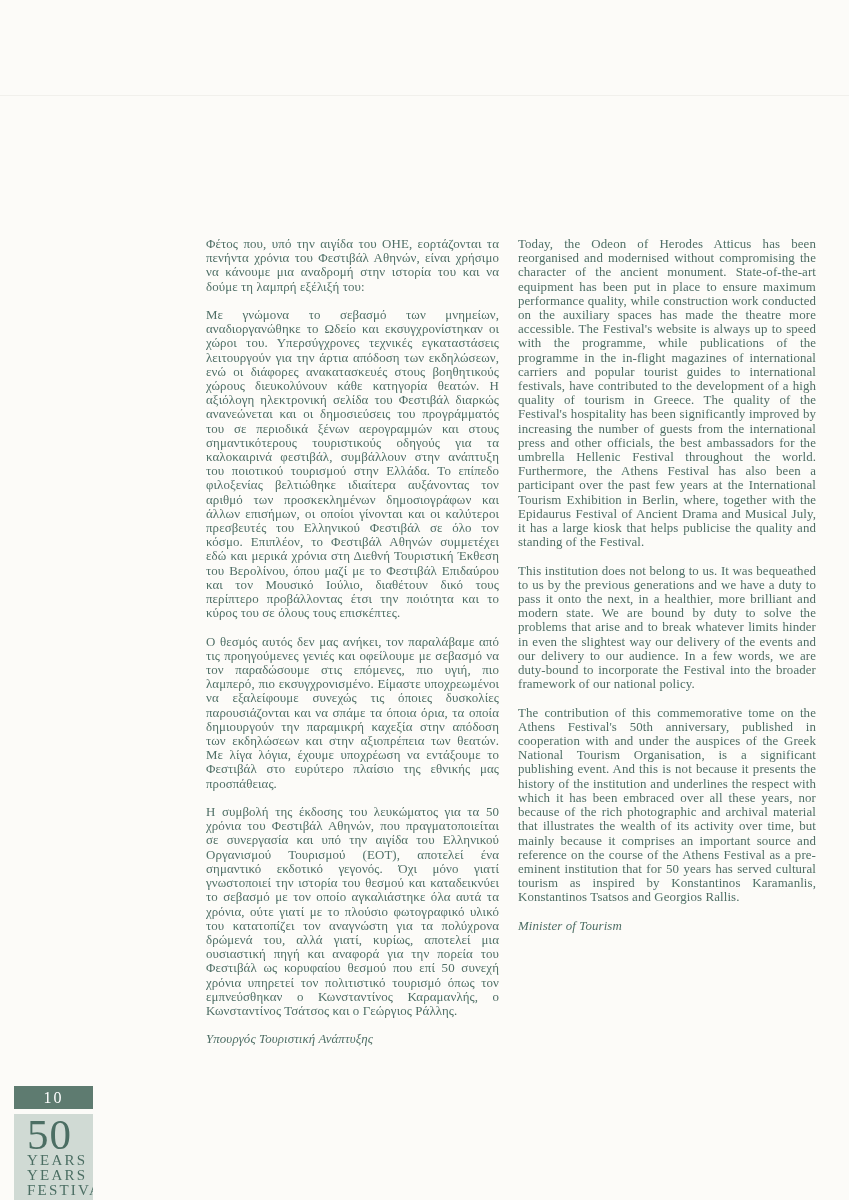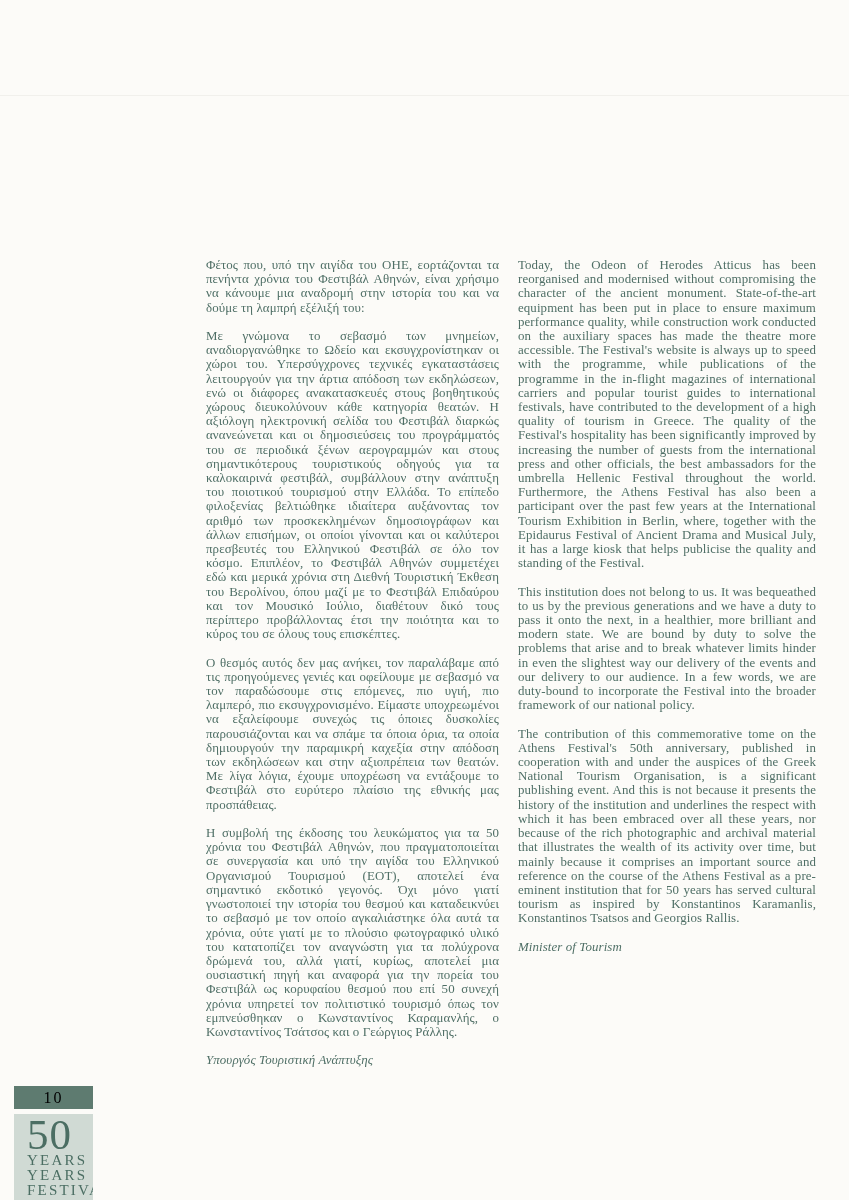--- a/index.html
+++ b/index.html
@@ -19,37 +19,36 @@
     background: #f1f0ec;
   }
   .col {
     position: absolute;
     top: 237px;
     text-align: justify;
     font-size: 12.9px;
     line-height: 14.2px;
     color: #4f6f66;
     letter-spacing: 0.1px;
-    margin-top: 21px;
   }
   .col-left  { left: 206px; width: 293px; }
   .col-right { left: 518px; width: 298px; }
   .col p { margin: 0 0 14.2px 0; }
   .signature { margin-top: 14.2px; text-align: left; }
   .signature .sig-name { font-weight: bold; color: #486960; }
   .signature .sig-title { color: #4f6f66; font-style: italic; }
   .logo {
     position: absolute;
     left: 14px; top: 1086px;
     width: 79px;
   }
   .logo-pagenum {
     width: 79px; height: 23px;
     background: #5e7b70;
-    color: #000000;
+    color: #ffffff;
     display: flex; align-items: center; justify-content: center;
     font-size: 16px;
     letter-spacing: 2px;
   }
   .logo-box {
     margin-top: 5px;
     width: 79px; height: 94px;
     background: #d0dad4;
     color: #4b6e63;
     padding: 3px 0 0 13px;

